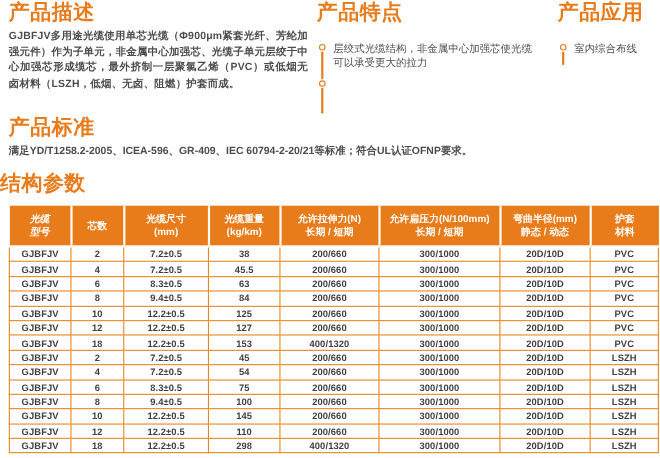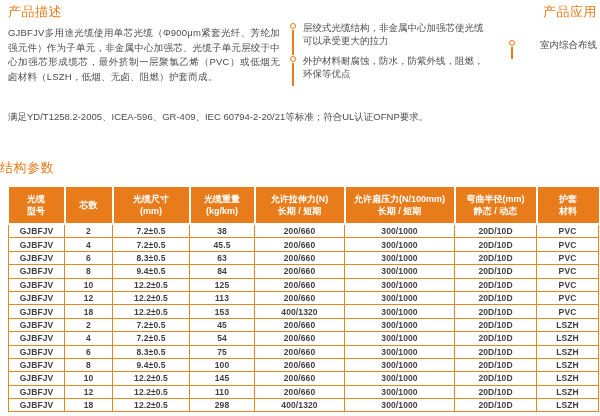--- a/index.html
+++ b/index.html
@@ -6,35 +6,36 @@
   body{
     width:600px;height:416px;
     background:#ffffff;
     font-family:"Liberation Sans","DejaVu Sans",sans-serif;
     position:relative;overflow:hidden;
     -webkit-font-smoothing:antialiased;
   }
   .section-title{
     margin:0 0 6px 0;
     color:#E87B1A;
-    font-size:13px;
+    font-size:19px;
     line-height:17px;
-    font-weight:normal;
+    font-weight:bold;
     letter-spacing:.5px;
   }
   .col{position:absolute;top:3px;}
   .col-desc{left:8px;width:272px;}
   .col-feat{left:288px;width:204px;}
-  .col-app{left:507px;width:90px;text-align:right;}
+  .col-app{left:507px;width:90px;}
   .body-text{
     font-size:9.5px;
     line-height:14.6px;
     color:#4c4c4c;
     text-align:justify;
     letter-spacing:.2px;
+    font-weight:bold;
   }
   ul.pin-list{list-style:none;margin:18px 0 0 2px;padding:0;}
   ul.pin-list li{
     position:relative;
     padding-left:13px;
     margin-bottom:7px;
     font-size:9.5px;
     line-height:13px;
     color:#4c4c4c;
   }
@@ -73,21 +74,21 @@
     color:#ffffff;
     font-size:9px;
     font-weight:bold;
     height:36px;
     vertical-align:middle;
     text-align:center;
     border-left:2px solid #ffffff;
     border-bottom:2px solid #ffffff;
     padding:0;
   }
-  table.params th:first-child{border-left:none;}
+  table.params th:first-child{border-left:none;font-style:italic;}
   table.params th div{line-height:12px;}
   table.params td{
     border:1px solid #E8871F;
     height:12.4px;
     padding:0;
     text-align:center;
     vertical-align:middle;
     font-size:8.5px;
     font-weight:bold;
     color:#3f3f3f;
@@ -96,43 +97,44 @@
 </style>
 </head>
 <body>
 
 <div class="col col-desc">
   <h2 class="section-title">产品描述</h2>
   <div class="body-text">GJBFJV多用途光缆使用单芯光缆（Φ900μm紧套光纤、芳纶加强元件）作为子单元，非金属中心加强芯、光缆子单元层绞于中心加强芯形成缆芯，最外挤制一层聚氯乙烯（PVC）或低烟无卤材料（LSZH，低烟、无卤、阻燃）护套而成。</div>
 </div>
 
 <div class="col col-feat">
+  <h2 class="section-title">产品特点</h2>
   <ul class="pin-list">
       <li>
       <span class="pin"></span>
       <span>层绞式光缆结构，非金属中心加强芯使光缆可以承受更大的拉力</span>
     </li>
       <li>
       <span class="pin"></span>
-      <span>外护材料耐腐蚀，防水，防紫外线，阻燃，环保等优点</span>
     </li>
     </ul>
 </div>
 
 <div class="col col-app">
   <h2 class="section-title">产品应用</h2>
   <ul class="pin-list">
       <li>
       <span class="pin"></span>
       <span>室内综合布线</span>
     </li>
     </ul>
 </div>
 
 <div class="section-standards">
+  <h2 class="section-title">产品标准</h2>
   <div class="body-text">满足YD/T1258.2-2005、ICEA-596、GR-409、IEC 60794-2-20/21等标准；符合UL认证OFNP要求。</div>
 </div>
 
 <h2 class="section-title section-params-title">结构参数</h2>
 
 <table class="params">
   <colgroup>
     <col style="width:56px">
       <col style="width:48px">
       <col style="width:77px">
@@ -225,21 +227,21 @@
         <td>125</td>
         <td>200/660</td>
         <td>300/1000</td>
         <td>20D/10D</td>
         <td>PVC</td>
       </tr>
       <tr>
         <td>GJBFJV</td>
         <td>12</td>
         <td>12.2±0.5</td>
-        <td>113</td>
+        <td>127</td>
         <td>200/660</td>
         <td>300/1000</td>
         <td>20D/10D</td>
         <td>PVC</td>
       </tr>
       <tr>
         <td>GJBFJV</td>
         <td>18</td>
         <td>12.2±0.5</td>
         <td>153</td>

